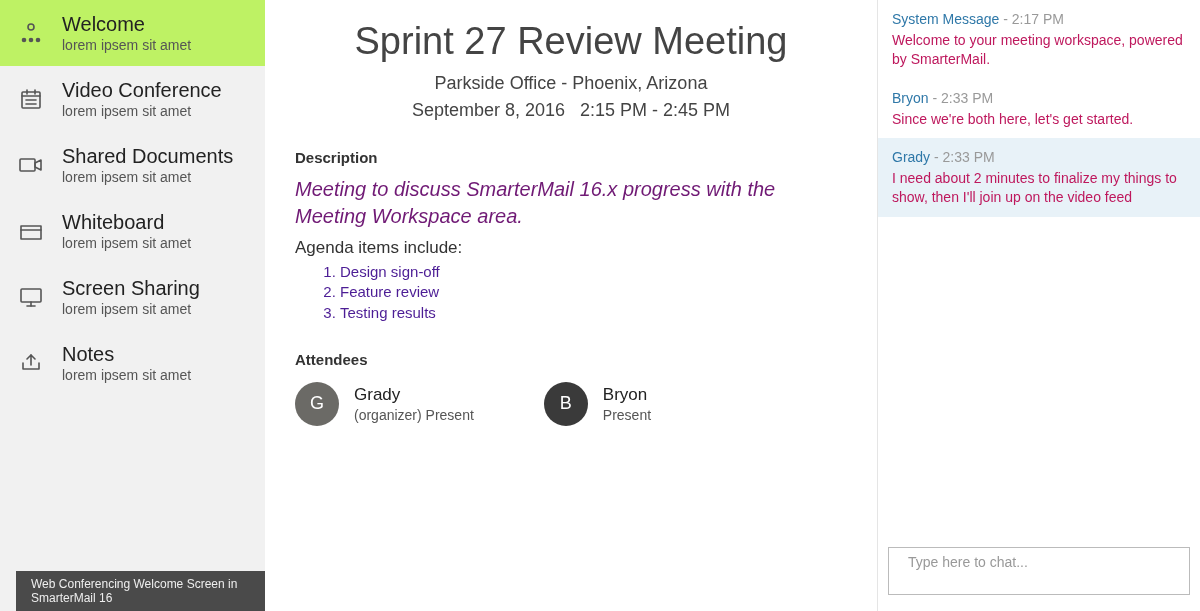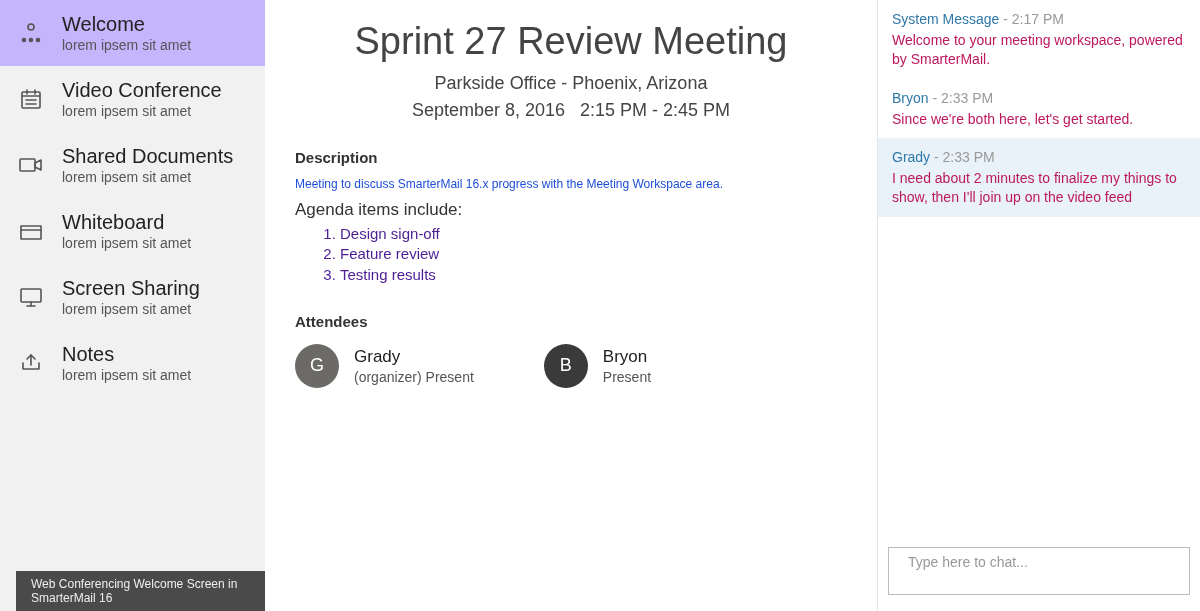--- a/index.html
+++ b/index.html
@@ -2,34 +2,34 @@
 <html><head>
 <meta charset="utf-8">
 <style>
   * { box-sizing: border-box; margin: 0; padding: 0; }
   html, body { width: 1200px; height: 611px; overflow: hidden; font-family: "Segoe UI", Arial, sans-serif; color: #333; background: #fff; }
   .app { display: flex; width: 100%; height: 100%; }
 
   
   .sidebar { width: 265px; flex: none; background: #f1f1f1; display: flex; flex-direction: column; position: relative; }
   .side-item { display: flex; align-items: center; padding: 13px 15px 13px 15px; cursor: pointer; }
-  .side-item.active { background: #c4b5fd; }
+  .side-item.active { background: #bef264; }
   .side-icon { width: 32px; display: flex; justify-content: center; align-items: center; color: #555; flex: none; }
   .side-text { margin-left: 15px; }
   .side-title { font-size: 20px; font-weight: 400; color: #222; line-height: 1.1; }
   .side-sub { font-size: 14px; color: #555; margin-top: 2px; }
   .caption-bar { position: absolute; bottom: 0; left: 16px; right: 0; background: #4a4a4a; color: #eee; font-size: 12px; padding: 6px 15px; }
 
   
   .main { flex: 1; padding: 20px 30px 24px 30px; overflow: hidden; border-right: 1px solid #e5e5e5; }
   .meeting-title { font-size: 38px; font-weight: 300; color: #444; text-align: center; margin-top: 0; }
   .meeting-location { font-size: 18px; color: #444; text-align: center; margin-top: 10px; }
   .meeting-datetime { font-size: 18px; color: #444; text-align: center; margin-top: 6px; }
   .section-h { font-size: 15px; font-weight: 600; color: #333; margin-top: 28px; }
-  .desc { font-size: 12px; color: #1d4ed8; margin-top: 10px; line-height: 1.35; }
+  .desc { font-size: 20px; color: #701a75; margin-top: 10px; line-height: 1.35; font-style: italic; }
   .agenda-label { font-size: 17px; color: #333; margin-top: 8px; }
   .agenda-list { margin: 4px 0 0 45px; font-size: 15px; color: #4c1d95; line-height: 1.35; }
   .attendees { display: flex; gap: 70px; margin-top: 14px; }
   .attendee { display: flex; align-items: center; gap: 15px; }
   .avatar { width: 44px; height: 44px; border-radius: 50%; background: #777; display: flex; align-items: center; justify-content: center; color: #fff; font-size: 18px; flex: none; }
   .att-name { font-size: 17px; color: #222; }
   .att-status { font-size: 14px; color: #555; margin-top: 2px; }
 
   
   .chat { width: 322px; flex: none; display: flex; flex-direction: column; background: #fff; }

